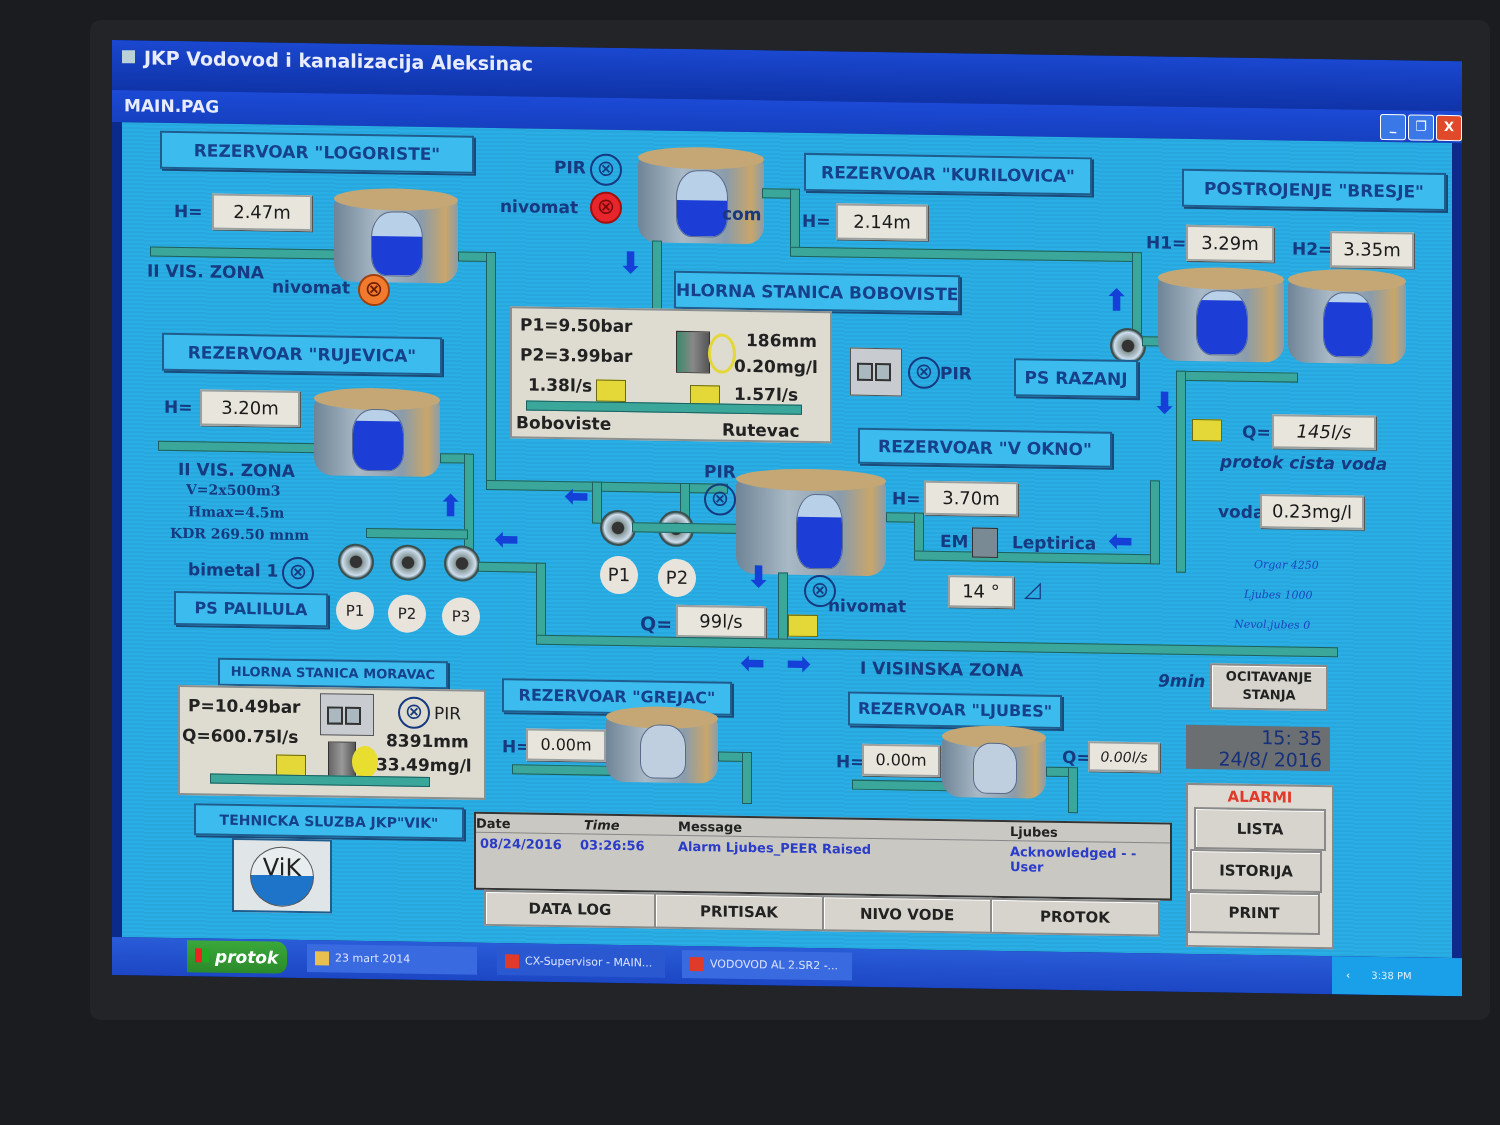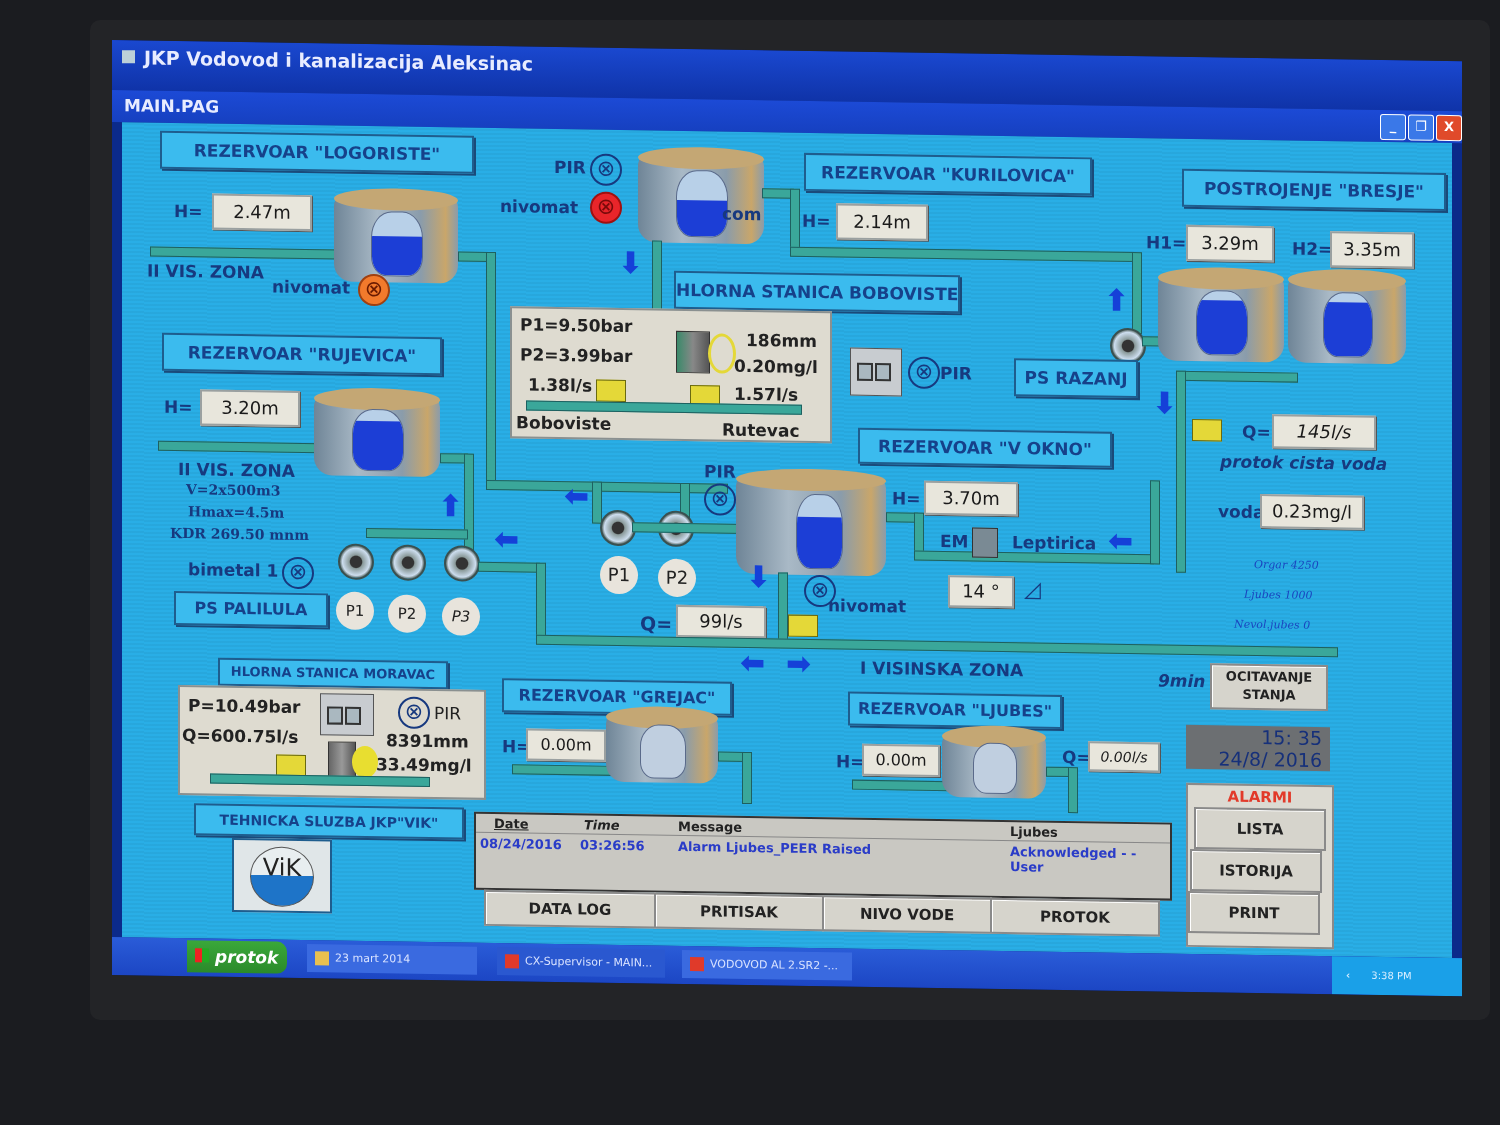--- a/index.html
+++ b/index.html
@@ -187,21 +187,21 @@
     <div class="pipeH" style="left:318px;top:326px;width:26px;"></div>
     <div class="pipeV" style="left:342px;top:326px;height:112px;"></div>
     <div class="arrow" style="left:316px;top:364px;">⬆</div>
     <div class="pipeH" style="left:244px;top:402px;width:100px;"></div>
     <div class="pump" style="left:216px;top:418px;"></div>
     <div class="pump" style="left:268px;top:418px;"></div>
     <div class="pump" style="left:322px;top:418px;"></div>
     <div class="lbl" style="left:52px;top:468px;width:150px;height:30px;line-height:30px;font-size:16px;">PS PALILULA</div>
     <div class="pumpbtn" style="left:214px;top:466px;font-size:15px;">P1</div>
     <div class="pumpbtn" style="left:266px;top:468px;font-size:15px;">P2</div>
-    <div class="pumpbtn" style="left:320px;top:470px;font-size:15px;font-style:italic;">P3</div>
+    <div class="pumpbtn" style="left:320px;top:470px;font-size:15px;">P3</div>
     <div class="pipeH" style="left:356px;top:434px;width:60px;"></div>
     <div class="arrow" style="left:372px;top:396px;">⬅</div>
     <div class="pipeV" style="left:414px;top:434px;height:76px;"></div>
 
     <div class="arrow" style="left:442px;top:352px;">⬅</div>
     <div class="pipeV" style="left:470px;top:352px;height:40px;"></div>
     <div class="pipeV" style="left:558px;top:352px;height:40px;"></div>
     <div class="pump" style="left:478px;top:380px;"></div>
     <div class="pump" style="left:536px;top:380px;"></div>
     <div class="pipeH" style="left:510px;top:392px;width:112px;"></div>
@@ -295,21 +295,21 @@
       <div>15: 35</div>
       <div>24/8/  2016</div>
     </div>
 
     <div class="lbl" style="left:72px;top:680px;width:266px;height:28px;line-height:28px;font-size:14px;">TEHNICKA SLUZBA JKP"VIK"</div>
     <div style="position:absolute;left:110px;top:714px;width:96px;height:70px;background:#e0e6e8;border:2px solid #1e5d8e;">
       <div style="position:absolute;left:16px;top:6px;width:62px;height:58px;border-radius:50%;background:linear-gradient(#e8eef0 48%,#1e74c8 48%);border:1px solid #555;text-align:center;font-size:24px;color:#222;line-height:40px;">ViK</div>
     </div>
 
     <div class="alarmtbl" style="left:352px;top:684px;width:694px;height:74px;">
-      <div class="hd" style="left:18px;text-decoration:underline;">Date</div>
+      <div class="hd" style="left:0;">Date</div>
       <div class="hd" style="left:108px;font-style:italic;">Time</div>
       <div class="hd" style="left:202px;">Message</div>
       <div class="hd" style="left:534px;">Ljubes</div>
       <div style="position:absolute;left:0;top:18px;width:100%;height:1px;background:#888;"></div>
       <div class="rw" style="left:4px;">08/24/2016</div>
       <div class="rw" style="left:104px;">03:26:56</div>
       <div class="rw" style="left:202px;">Alarm Ljubes_PEER Raised</div>
       <div class="rw" style="left:534px;">Acknowledged - - User</div>
     </div>
     <div class="btn" style="left:362px;top:762px;width:168px;height:32px;line-height:32px;">DATA LOG</div>

